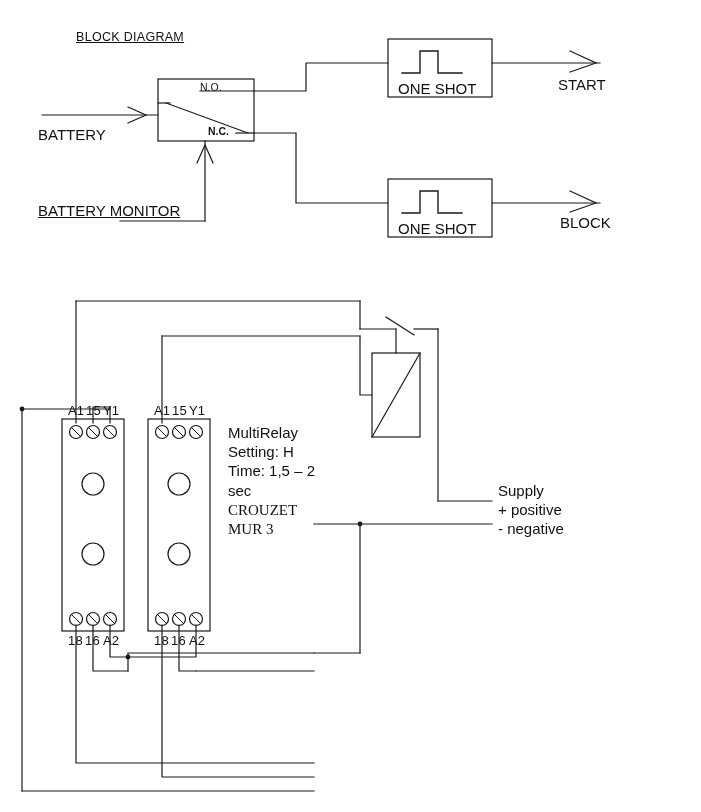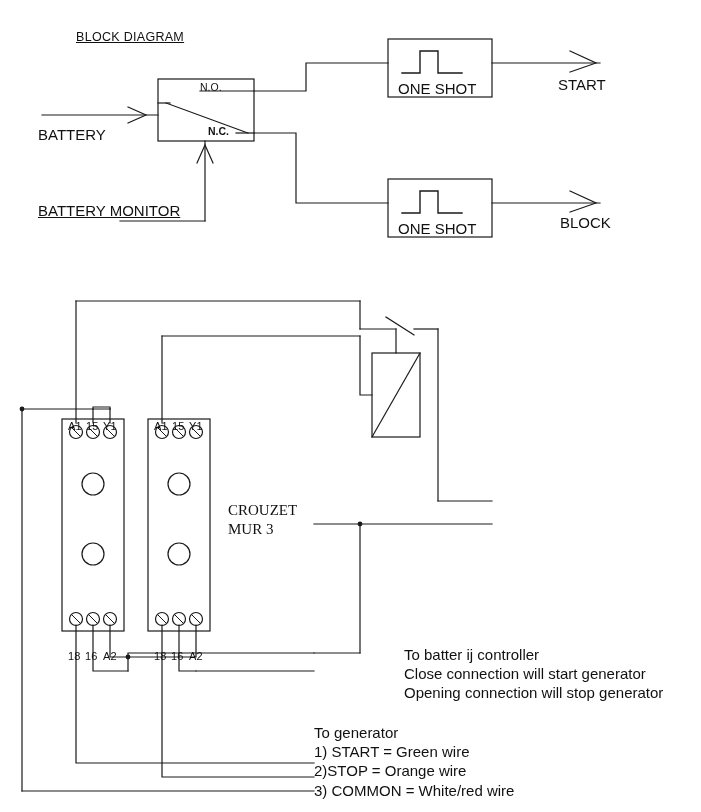--- a/index.html
+++ b/index.html
@@ -33,23 +33,22 @@
     font-family: "Liberation Sans", sans-serif;
     font-size: 15px;
     line-height: 1.28;
     color: #111111;
     white-space: pre;
   }
   .lbl.small {
     font-size: 10.5px;
   }
   .lbl.tiny {
-    font-size: 11px;
+    font-size: 13px;
     letter-spacing: 0.2px;
-    margin-top: 16px;
   }
   .lbl.title {
     font-size: 12.5px;
     text-decoration: underline;
     letter-spacing: 0.3px;
   }
   .lbl.multi {
     white-space: pre-line;
   }
 </style>
@@ -206,23 +205,23 @@
   <div class="lbl tiny" style="left:189px; top:392px;">Y1</div>
 
   <div class="lbl tiny" style="left:68px; top:622px;">18</div>
   <div class="lbl tiny" style="left:85px; top:622px;">16</div>
   <div class="lbl tiny" style="left:103px; top:622px;">A2</div>
 
   <div class="lbl tiny" style="left:154px; top:622px;">18</div>
   <div class="lbl tiny" style="left:171px; top:622px;">16</div>
   <div class="lbl tiny" style="left:189px; top:622px;">A2</div>
 
+  <div class="lbl multi" style="left:228px; top:412px;">MultiRelay
+Setting: H
+Time: 1,5 – 2
+sec</div>
   <div class="lbl multi" style="left:228px; top:490px;font-family:Liberation Serif, serif;">CROUZET
 MUR 3</div>
-  <div class="lbl multi" style="left:404px; top:634px;">To batter ij controller
-Close connection will start generator
-Opening connection will stop generator</div>
-  <div class="lbl multi" style="left:314px; top:712px;">To generator
-1) START = Green wire
-2)STOP = Orange wire
-3) COMMON = White/red wire</div>
+  <div class="lbl multi" style="left:498px; top:470px;">Supply
++ positive
+- negative</div>
 
 </div>
 
 </body></html>

